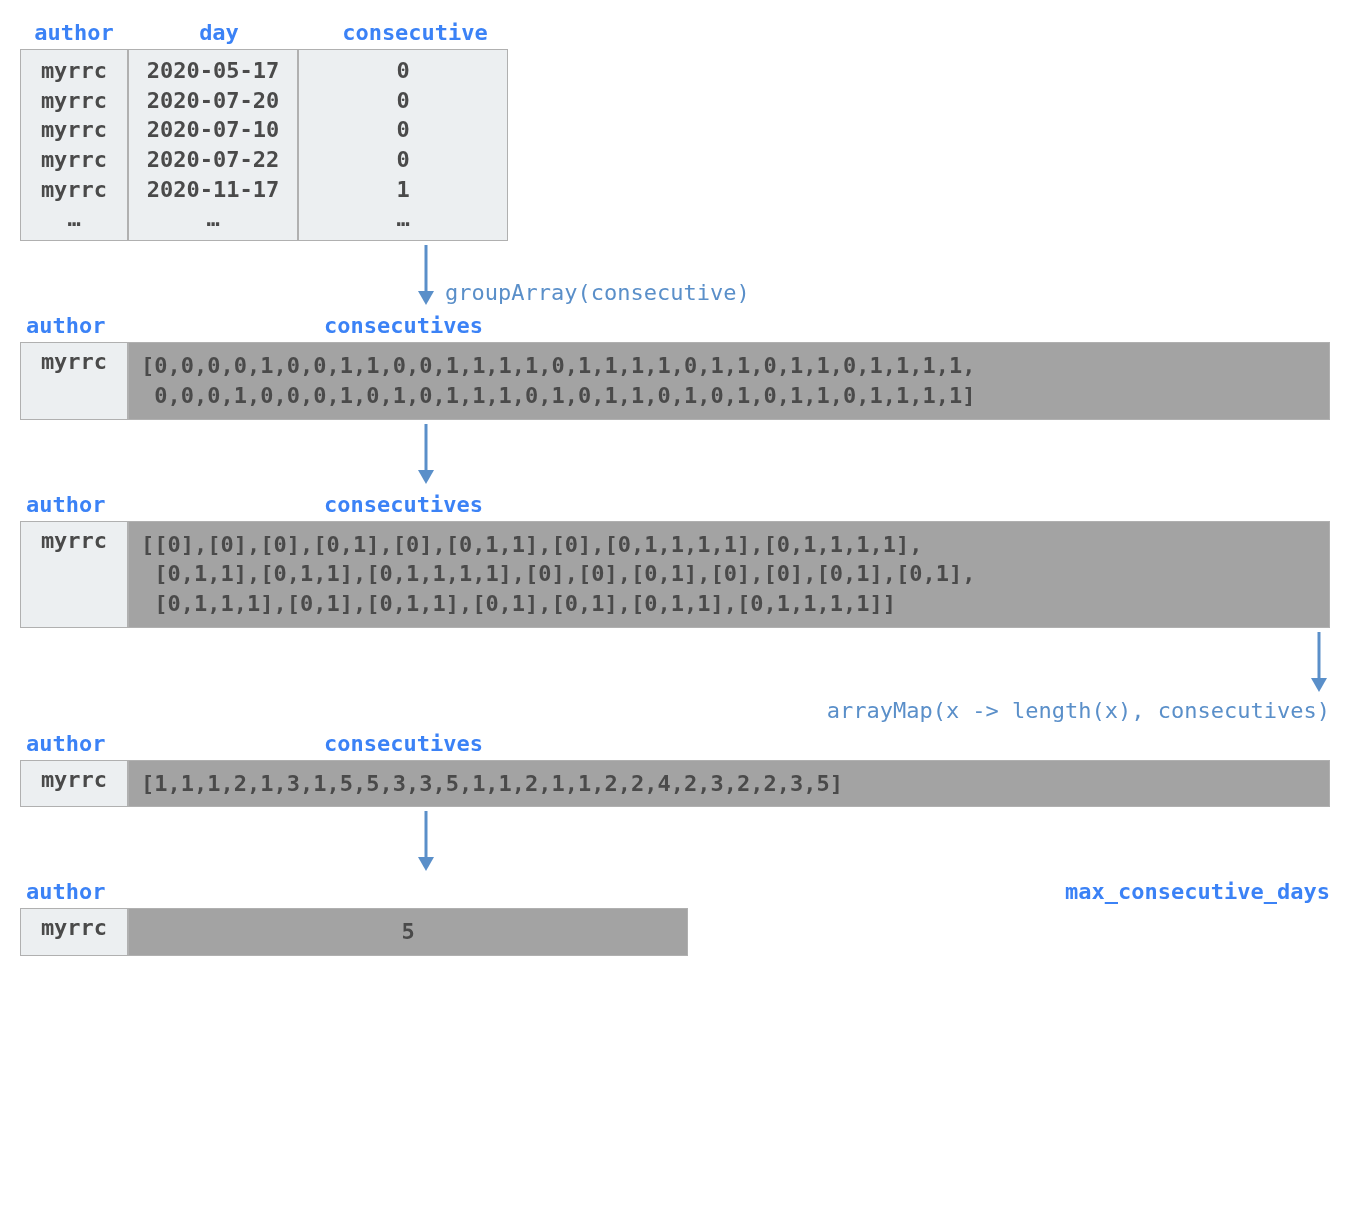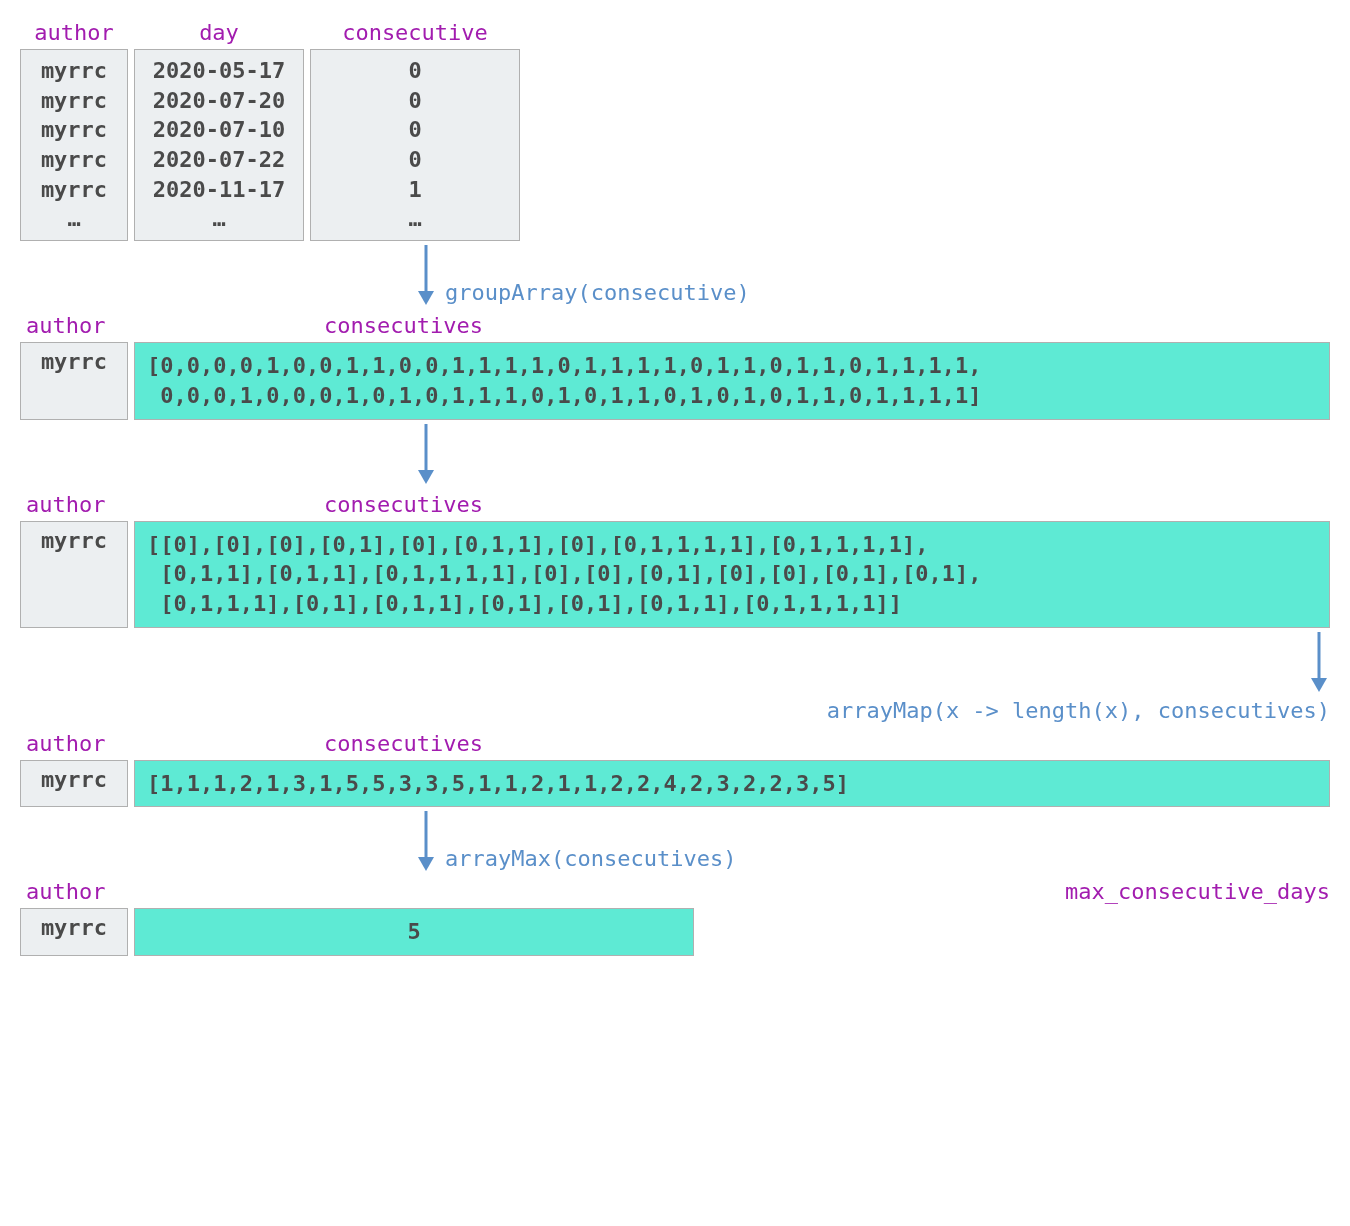--- a/index.html
+++ b/index.html
@@ -8,37 +8,37 @@
     padding: 20px;
     font-family: 'Menlo', 'Consolas', 'DejaVu Sans Mono', monospace;
     font-size: 22px;
     color: #4a4a4a;
     background: #fff;
     width: 1350px;
   }
   .step { margin-bottom: 4px; }
   .headers { display: flex; gap: 6px; margin-bottom: 4px; }
   .header {
-    color: #a21caf;
-    font-weight: 400;
+    color: #3b82f6;
+    font-weight: 700;
     text-align: center;
   }
-  .row-cells { display: flex; gap: 6px; }
+  .row-cells { display: flex; }
   .cell {
     background: #eceff1;
     border: 1px solid #b0b0b0;
     padding: 6px 10px;
     color: #4a4a4a;
     font-weight: 600;
   }
   .cell-multi { display: flex; flex-direction: column; }
   .cell-multi > span { line-height: 1.35; text-align: center; }
   .wide-cell {
     flex: 1;
-    background: #5eead4;
+    background: #a3a3a3;
     border: 1px solid #b0b0b0;
     padding: 8px 12px;
     color: #4a4a4a;
     font-weight: 600;
     white-space: pre-wrap;
     line-height: 1.35;
   }
   .center { text-align: center; }
   .arrow-wrap {
     display: flex;
@@ -151,21 +151,20 @@
     <div class="cell" style="width:108px; text-align:center;">myrrc</div>
     <div class="wide-cell">[1,1,1,2,1,3,1,5,5,3,3,5,1,1,2,1,1,2,2,4,2,3,2,2,3,5]</div>
   </div>
 </div>
 
 <div class="arrow-wrap" style="margin-left: 395px;">
   <svg class="arrow-svg" width="22" height="60">
     <line x1="11" y1="0" x2="11" y2="48" stroke="#5a8fc9" stroke-width="3"></line>
     <polygon points="11,60 3,46 19,46" fill="#5a8fc9"></polygon>
   </svg>
-  <div class="annotation">arrayMax(consecutives)</div>
 </div>
 
 <div class="step">
   <div class="headers">
     <div class="header author-col">author</div>
     <div class="header" style="flex:1; text-align:right; padding-left:130px;">max_consecutive_days</div>
   </div>
   <div class="row-cells">
     <div class="cell" style="width:108px; text-align:center;">myrrc</div>
     <div class="wide-cell center" style="flex:0 0 560px;">5</div>

